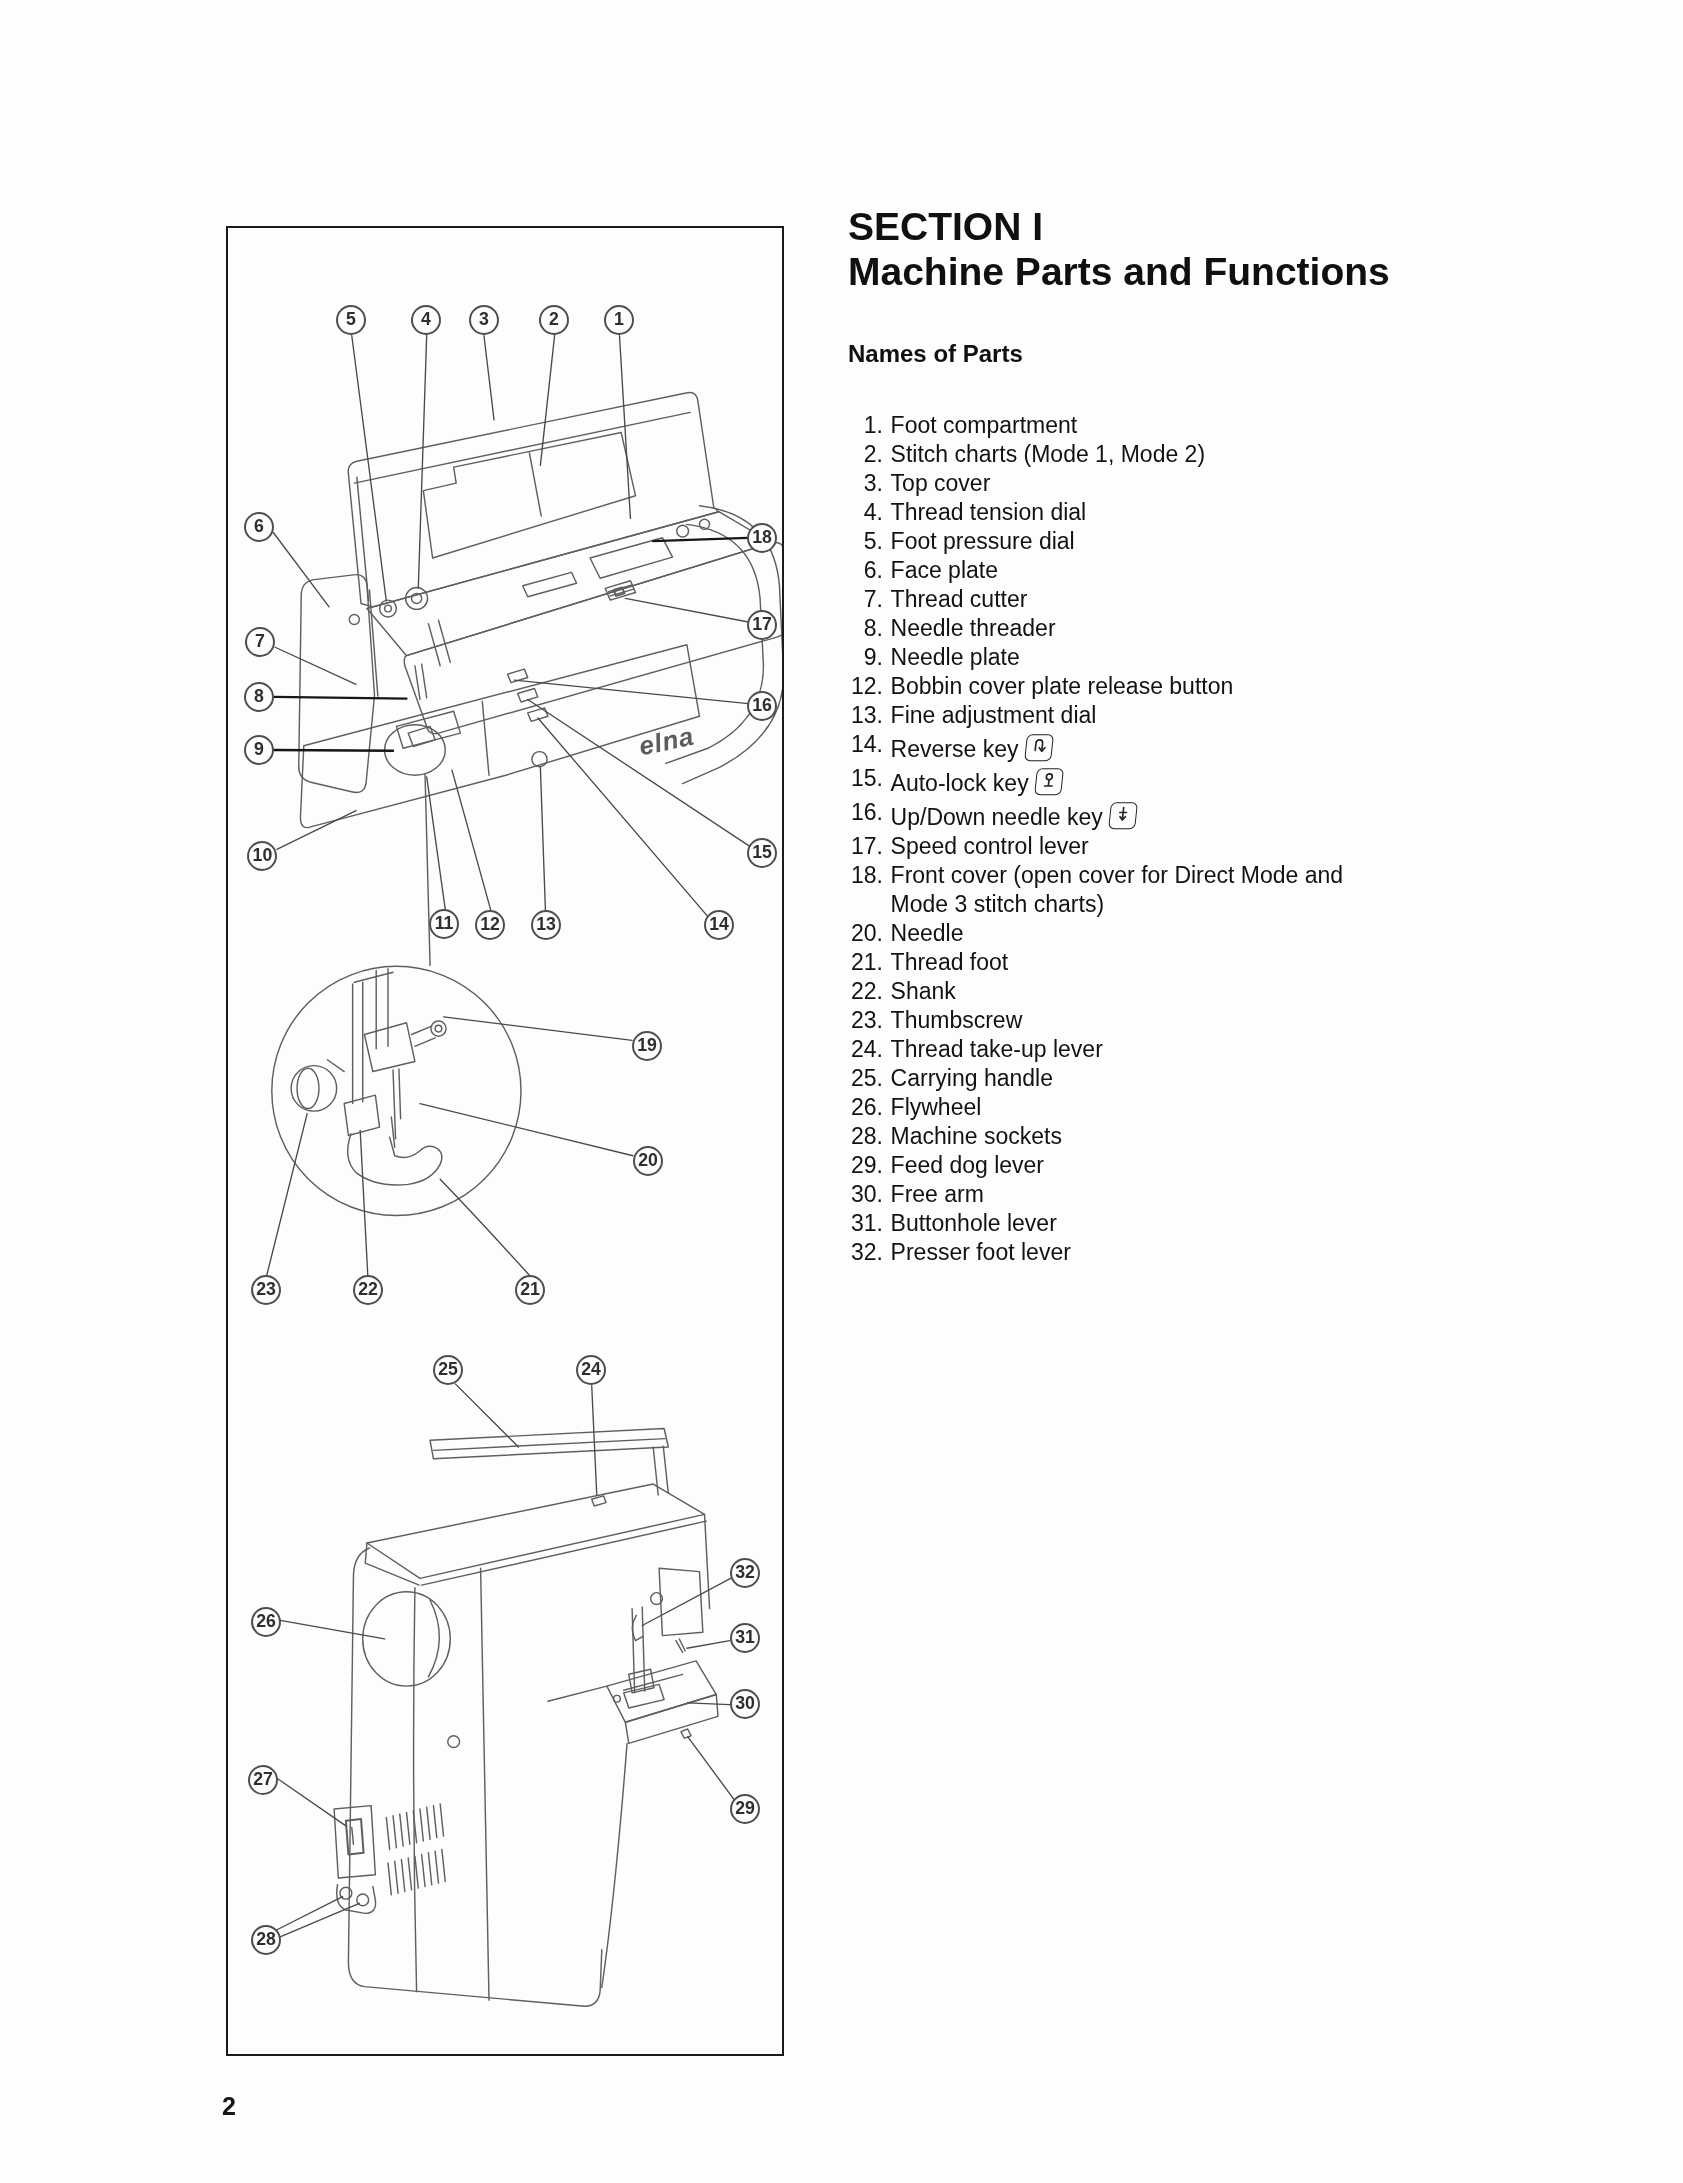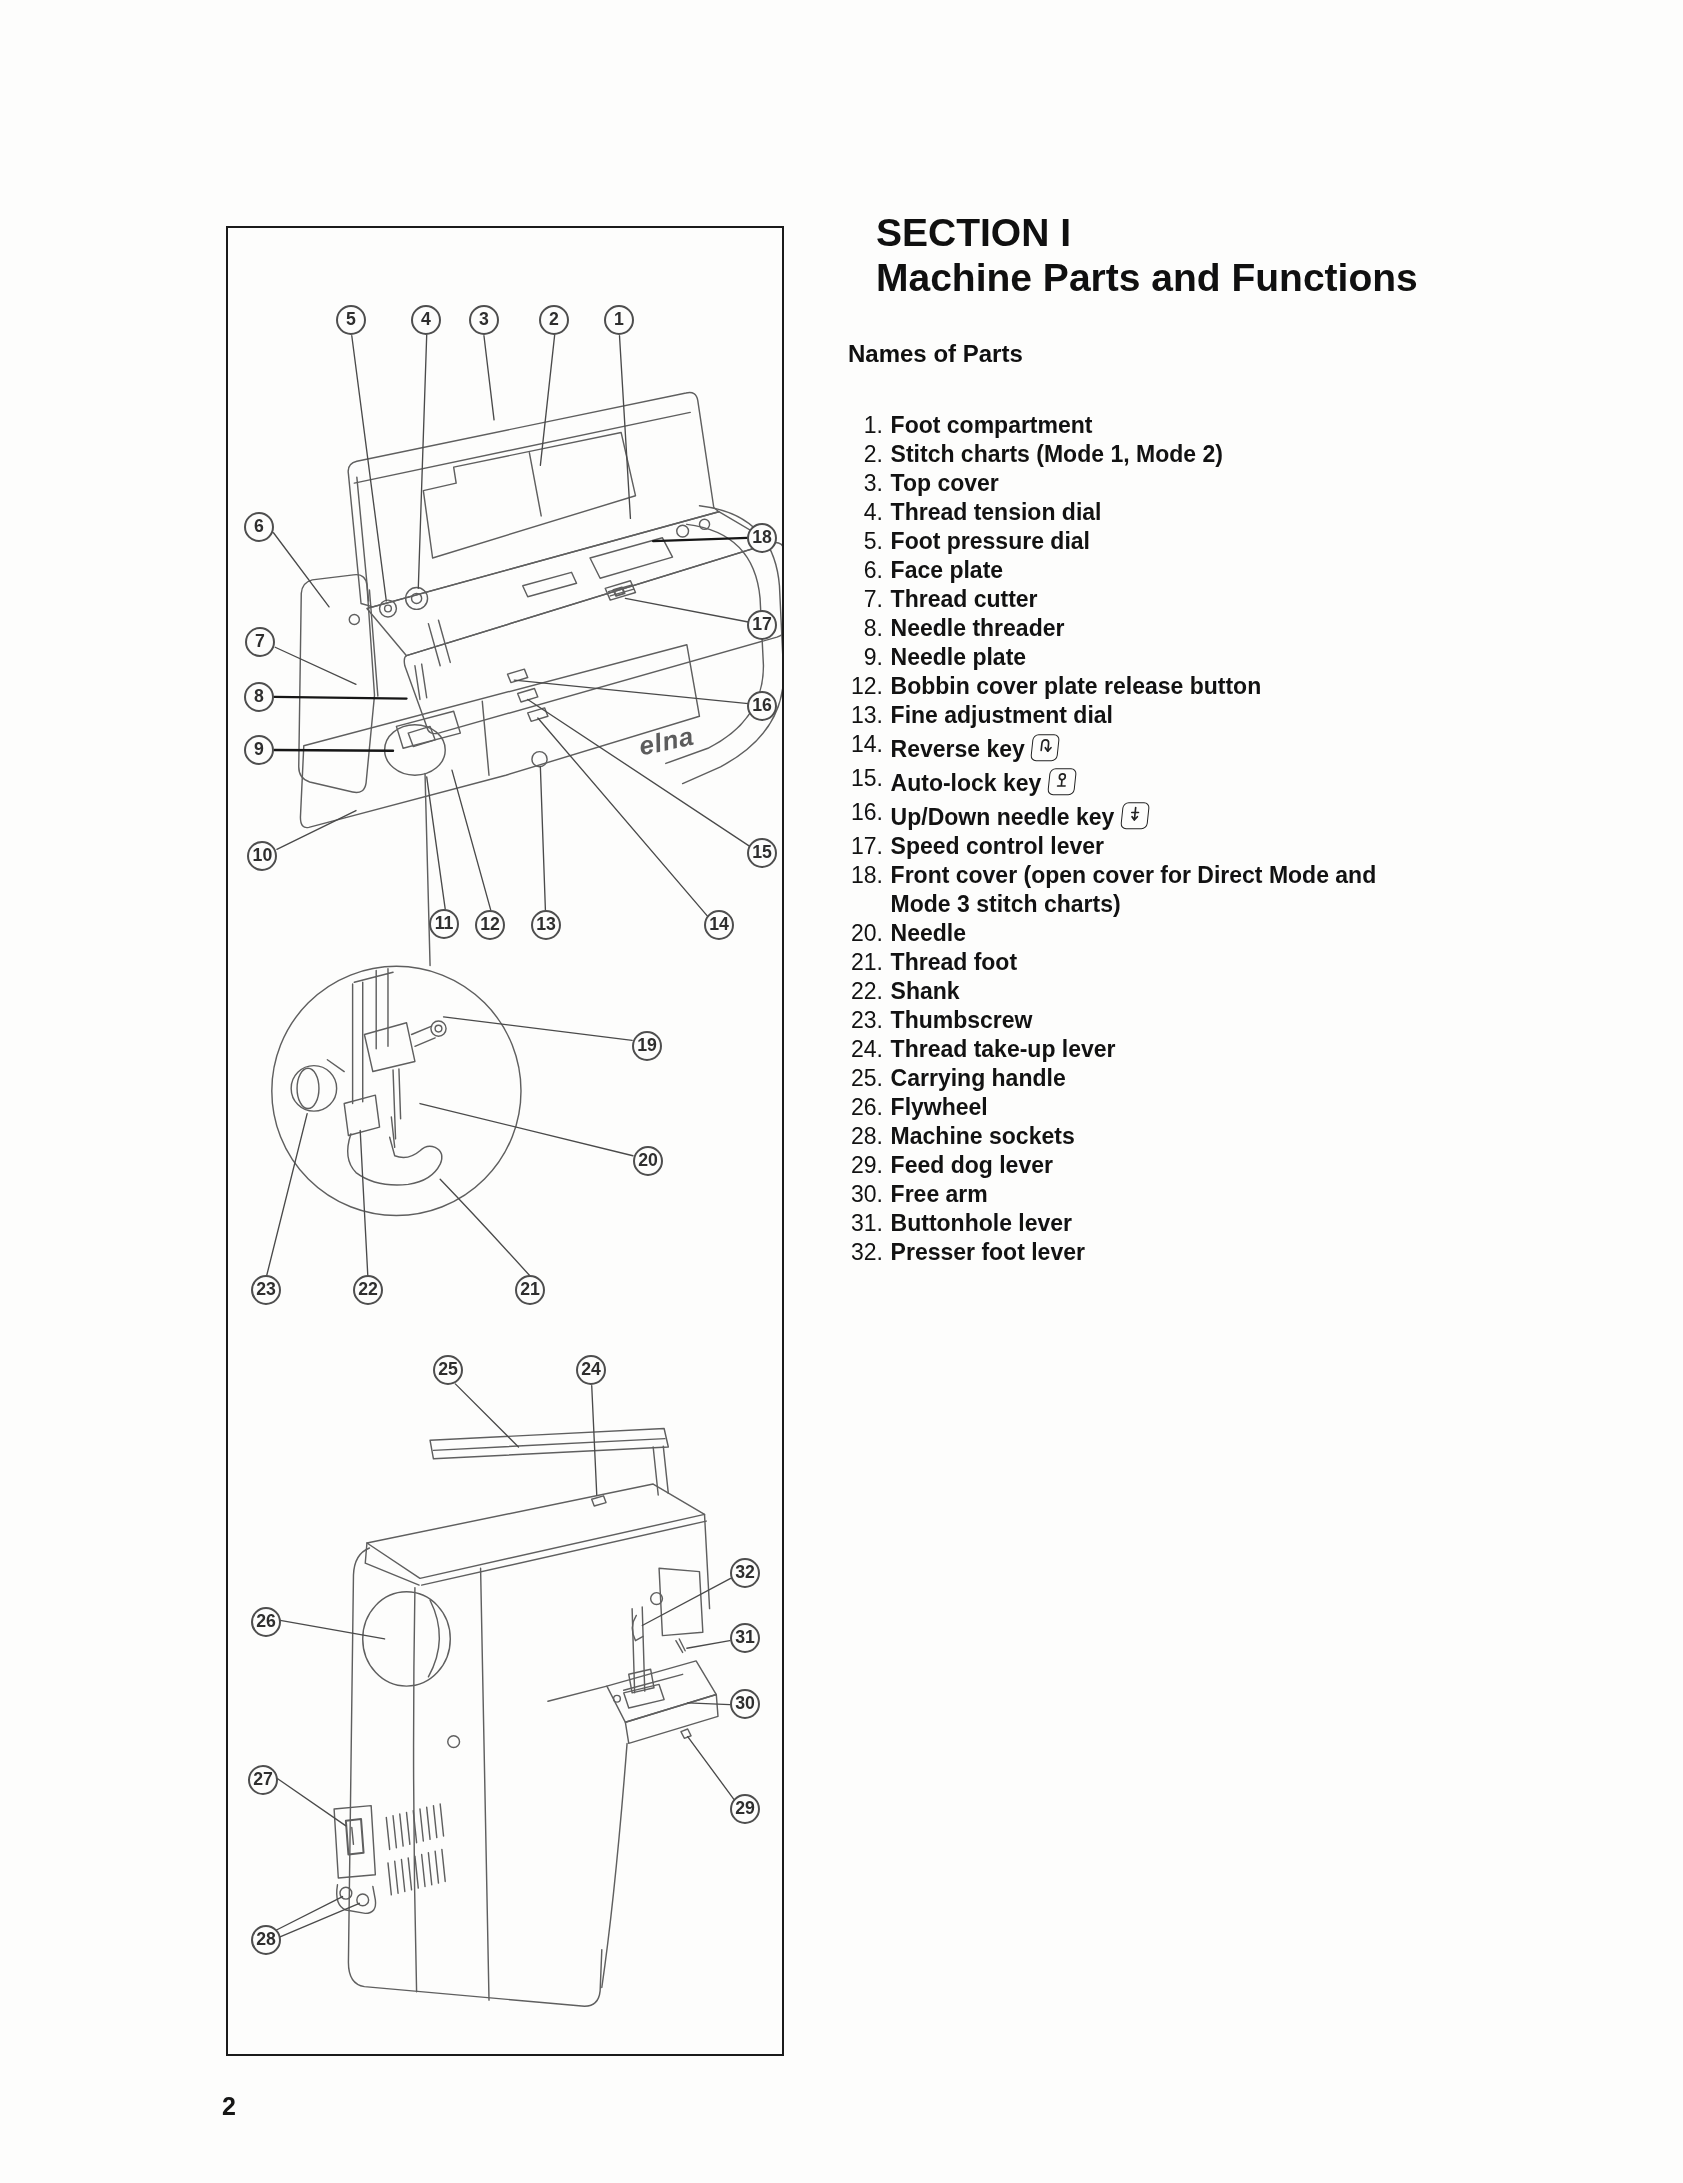--- a/index.html
+++ b/index.html
@@ -17,30 +17,30 @@
     position:absolute;width:30px;height:30px;border:2.1px solid #4e4e4e;
     border-radius:50%;box-sizing:border-box;background:#fdfdfc;
     display:flex;align-items:center;justify-content:center;
     font-size:17.7px;font-weight:bold;color:#2e2e2e;line-height:1;
   }
   .brand-logo{
     position:absolute;left:411px;top:498px;font-size:26px;font-style:italic;
     font-weight:bold;color:#5c5c5c;transform:rotate(-12deg);letter-spacing:0.8px;
   }
   
-  .headings{position:absolute;left:848px;top:210px;width:606px;margin-left:28px;}
+  .headings{position:absolute;left:848px;top:204px;width:606px;}
   .title-line{font-size:39px;font-weight:bold;line-height:45px;color:#101010;}
   .subheading{position:absolute;left:848px;top:340px;font-size:24px;font-weight:bold;color:#101010;}
   .parts-list{
     position:absolute;left:843px;top:411px;width:544px;
     list-style:none;margin:0;padding:0;font-size:23px;line-height:29px;color:#121212;
   }
   .parts-list li{display:flex;}
   .num{width:40px;text-align:right;flex:none;}
-  .lbl{margin-left:7.6px;flex:1;font-weight:bold;}
+  .lbl{margin-left:7.6px;flex:1;}
   .key-icon{
     display:inline-block;width:25px;height:25px;border:1.9px solid #222;
     border-radius:5.9px;transform:skewX(-6deg) translateY(4.2px);margin-left:7.6px;
     vertical-align:baseline;
   }
   .key-icon svg{display:block;margin:0.8px auto 0;}
   .page-number{position:absolute;left:222px;top:2092px;font-size:25px;font-weight:bold;color:#161616;}
 </style>
 </head>
 <body>

